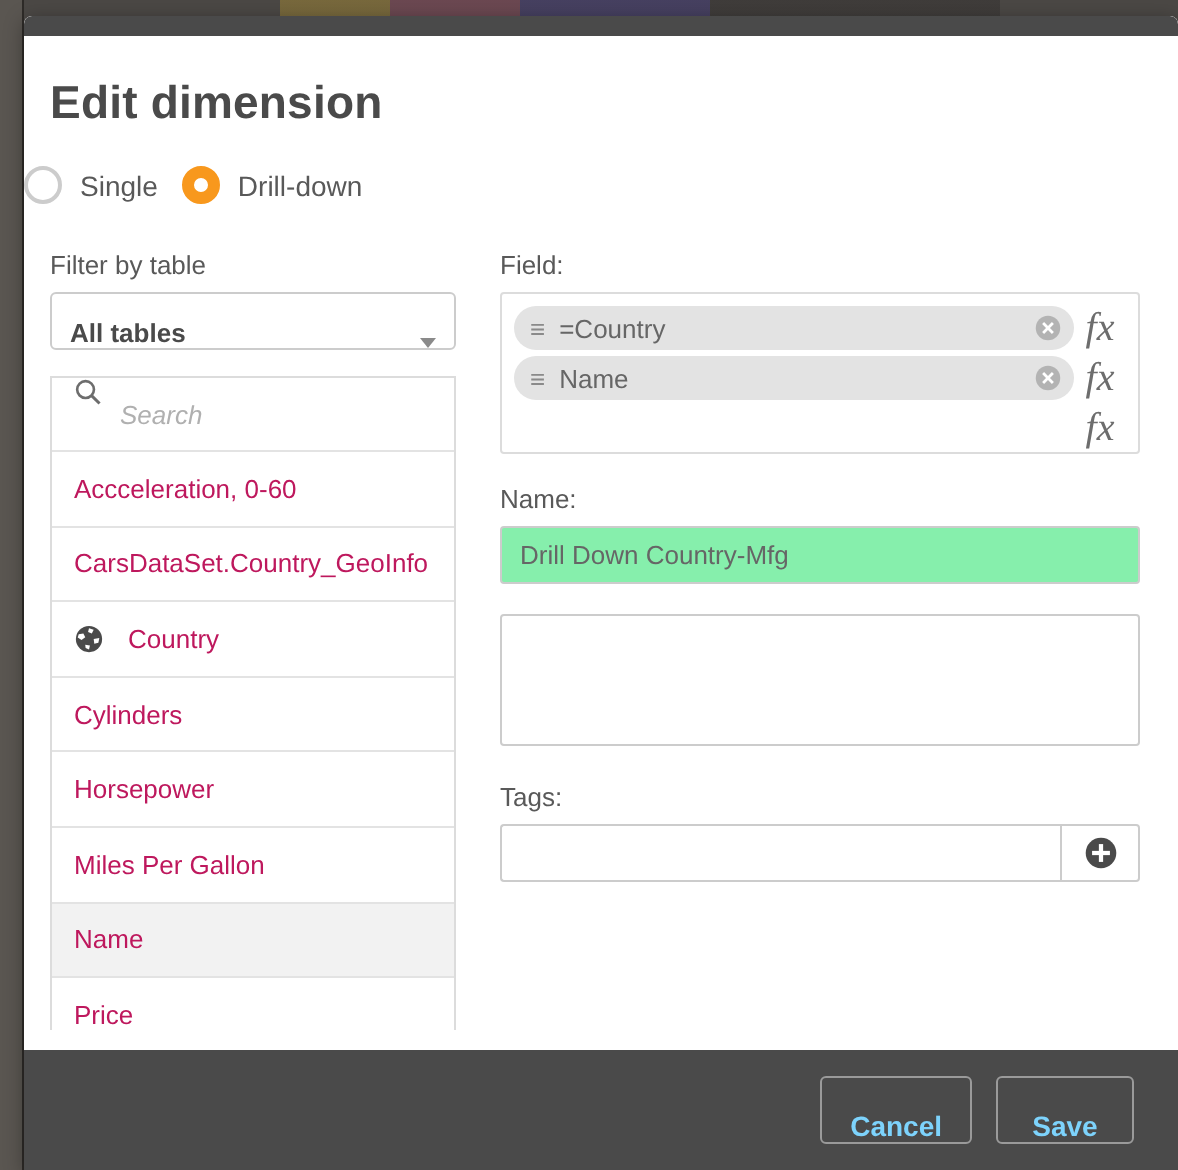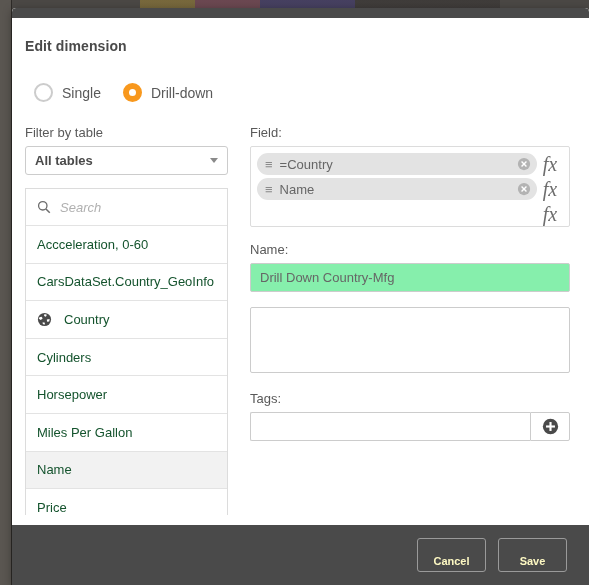--- a/index.html
+++ b/index.html
@@ -66,34 +66,33 @@
     height: 507px;
     padding: 0 0 0 0;
     box-sizing: border-box;
     background: #fff;
   }
 
   .title {
     position: absolute;
     left: 13px;
     top: 20px;
-    font-size: 14px;
+    font-size: 23px;
     font-weight: bold;
     color: #4a4a4a;
     letter-spacing: .1px;
   }
 
   
   .radio-row {
     position: absolute;
-    left: 22px;
+    left: 0;
     top: 65px;
     display: flex;
     align-items: center;
-    gap: 10px;
   }
   .radio-opt {
     display: flex;
     align-items: center;
     gap: 9px;
     cursor: pointer;
     margin-right: 12px;
   }
   .radio {
     width: 19px;
@@ -124,21 +123,21 @@
     color: #595959;
     margin-bottom: 6px;
     display: block;
   }
   .select-box {
     height: 29px;
     border: 1px solid #cccccc;
     border-radius: 3px;
     background: #fff;
     display: flex;
-    align-items: center;
+    align-items: flex-end;
     padding: 0 9px;
     box-sizing: border-box;
     position: relative;
     cursor: pointer;
   }
   .select-value {
     font-size: 13px;
     font-weight: bold;
     color: #4a4a4a;
   }
@@ -156,21 +155,20 @@
     border: 1px solid #dcdcdc;
     border-bottom: none;
     background: #fff;
     height: 327px;
     overflow: hidden;
     box-sizing: border-box;
   }
   .search-row {
     height: 37px;
     display: flex;
-    align-items: center;
     padding: 0 11px;
     border-bottom: 1px solid #e3e3e3;
     box-sizing: border-box;
   }
   .search-icon {
     width: 14px;
     height: 14px;
     margin-right: 9px;
     flex: none;
     display: block;
@@ -191,21 +189,21 @@
     font-style: italic;
   }
   .list-item {
     height: 37.6px;
     display: flex;
     align-items: center;
     padding: 0 11px;
     border-bottom: 1px solid #e3e3e3;
     box-sizing: border-box;
     font-size: 13px;
-    color: #14532d;
+    color: #be185d;
     cursor: pointer;
     background: #fff;
   }
   .list-item.selected {
     background: #f2f2f2;
   }
   .globe-icon {
     width: 15px;
     height: 15px;
     margin-right: 12px;
@@ -356,23 +354,23 @@
     padding-right: 22px;
     box-sizing: border-box;
     gap: 12px;
   }
   .btn {
     min-width: 69px;
     height: 30px;
     border: 1px solid #9a9a9a;
     border-radius: 3px;
     background: transparent;
-    color: #fef9c3;
+    color: #7dd3fc;
     font-family: "Liberation Sans", sans-serif;
-    font-size: 11px;
+    font-size: 14px;
     font-weight: bold;
     cursor: pointer;
     padding: 16px 14px;
   }
 </style>
 </head>
 <body>
 
 <div class="backdrop"></div>
 <div class="backdrop-strip"></div>

